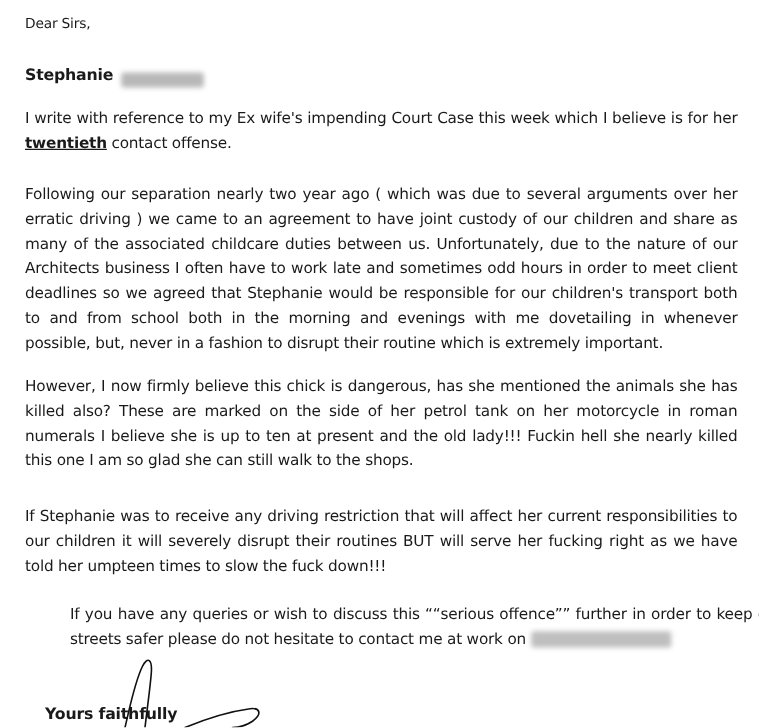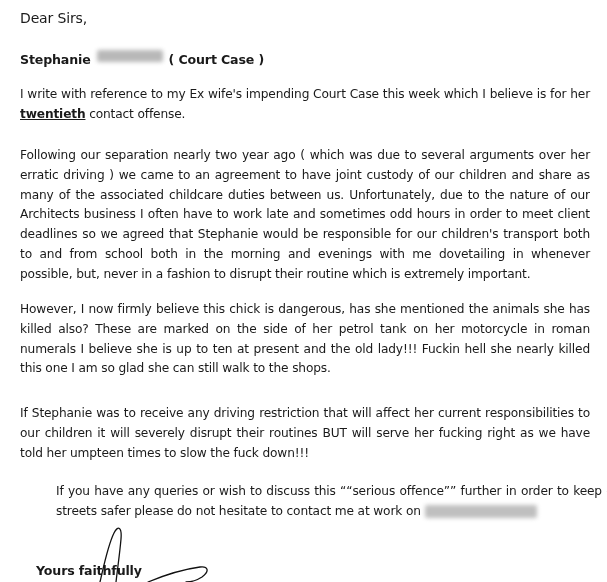--- a/index.html
+++ b/index.html
@@ -21,31 +21,31 @@
       top: 0;
       width: 570px;
       font-size: 12.2px;
       line-height: 19.8px;
       letter-spacing: -0.15px;
     }
     .salutation {
       position: absolute;
       top: 9px;
       left: 0;
-      font-size: 14px;
+      font-size: 11px;
     }
     .subject {
       position: absolute;
       top: 50px;
       left: 0;
       font-weight: bold;
       font-size: 12.6px;
       white-space: nowrap;
       display: flex;
-      align-items: flex-start;
+      align-items: flex-end;
     }
     .redact {
       display: inline-block;
       background: #b8b8b8;
       filter: blur(2px);
       border-radius: 2px;
       vertical-align: middle;
     }
     .redact-surname {
       width: 66px;
@@ -91,21 +91,20 @@
 </head>
 <body>
 
 <div class="letter">
 
   <div class="salutation">Dear Sirs,</div>
 
   <div class="subject">
     <span>Stephanie</span>
     <span class="redact redact-surname"></span>
-    <span>( Court Case )</span>
   </div>
 
   <p class="para p1"><span>I write with reference to my Ex wife's impending Court Case this week which I believe is for her </span><span class="underline">twentieth</span><span> contact offense.</span></p>
 
   <p class="para p2">Following our separation nearly two year ago ( which was due to several arguments over her erratic driving ) we came to an agreement to have joint custody of our children and share as many of the associated childcare duties between us. Unfortunately, due to the nature of our Architects business I often have to work late and sometimes odd hours in order to meet client deadlines so we agreed that Stephanie would be responsible for our children's transport both to and from school both in the morning and evenings with me dovetailing in whenever possible, but, never in a fashion to disrupt their routine which is extremely important.</p>
 
   <p class="para p3">However, I now firmly believe this chick is dangerous, has she mentioned the animals she has killed also? These are marked on the side of her petrol tank on her motorcycle in roman numerals I believe she is up to ten at present and the old lady!!! Fuckin hell she nearly killed this one I am so glad she can still walk to the shops.</p>
 
   <p class="para p4">If Stephanie was to receive any driving restriction that will affect her current responsibilities to our children it will severely disrupt their routines BUT will serve her fucking right as we have told her umpteen times to slow the fuck down!!!</p>
 

